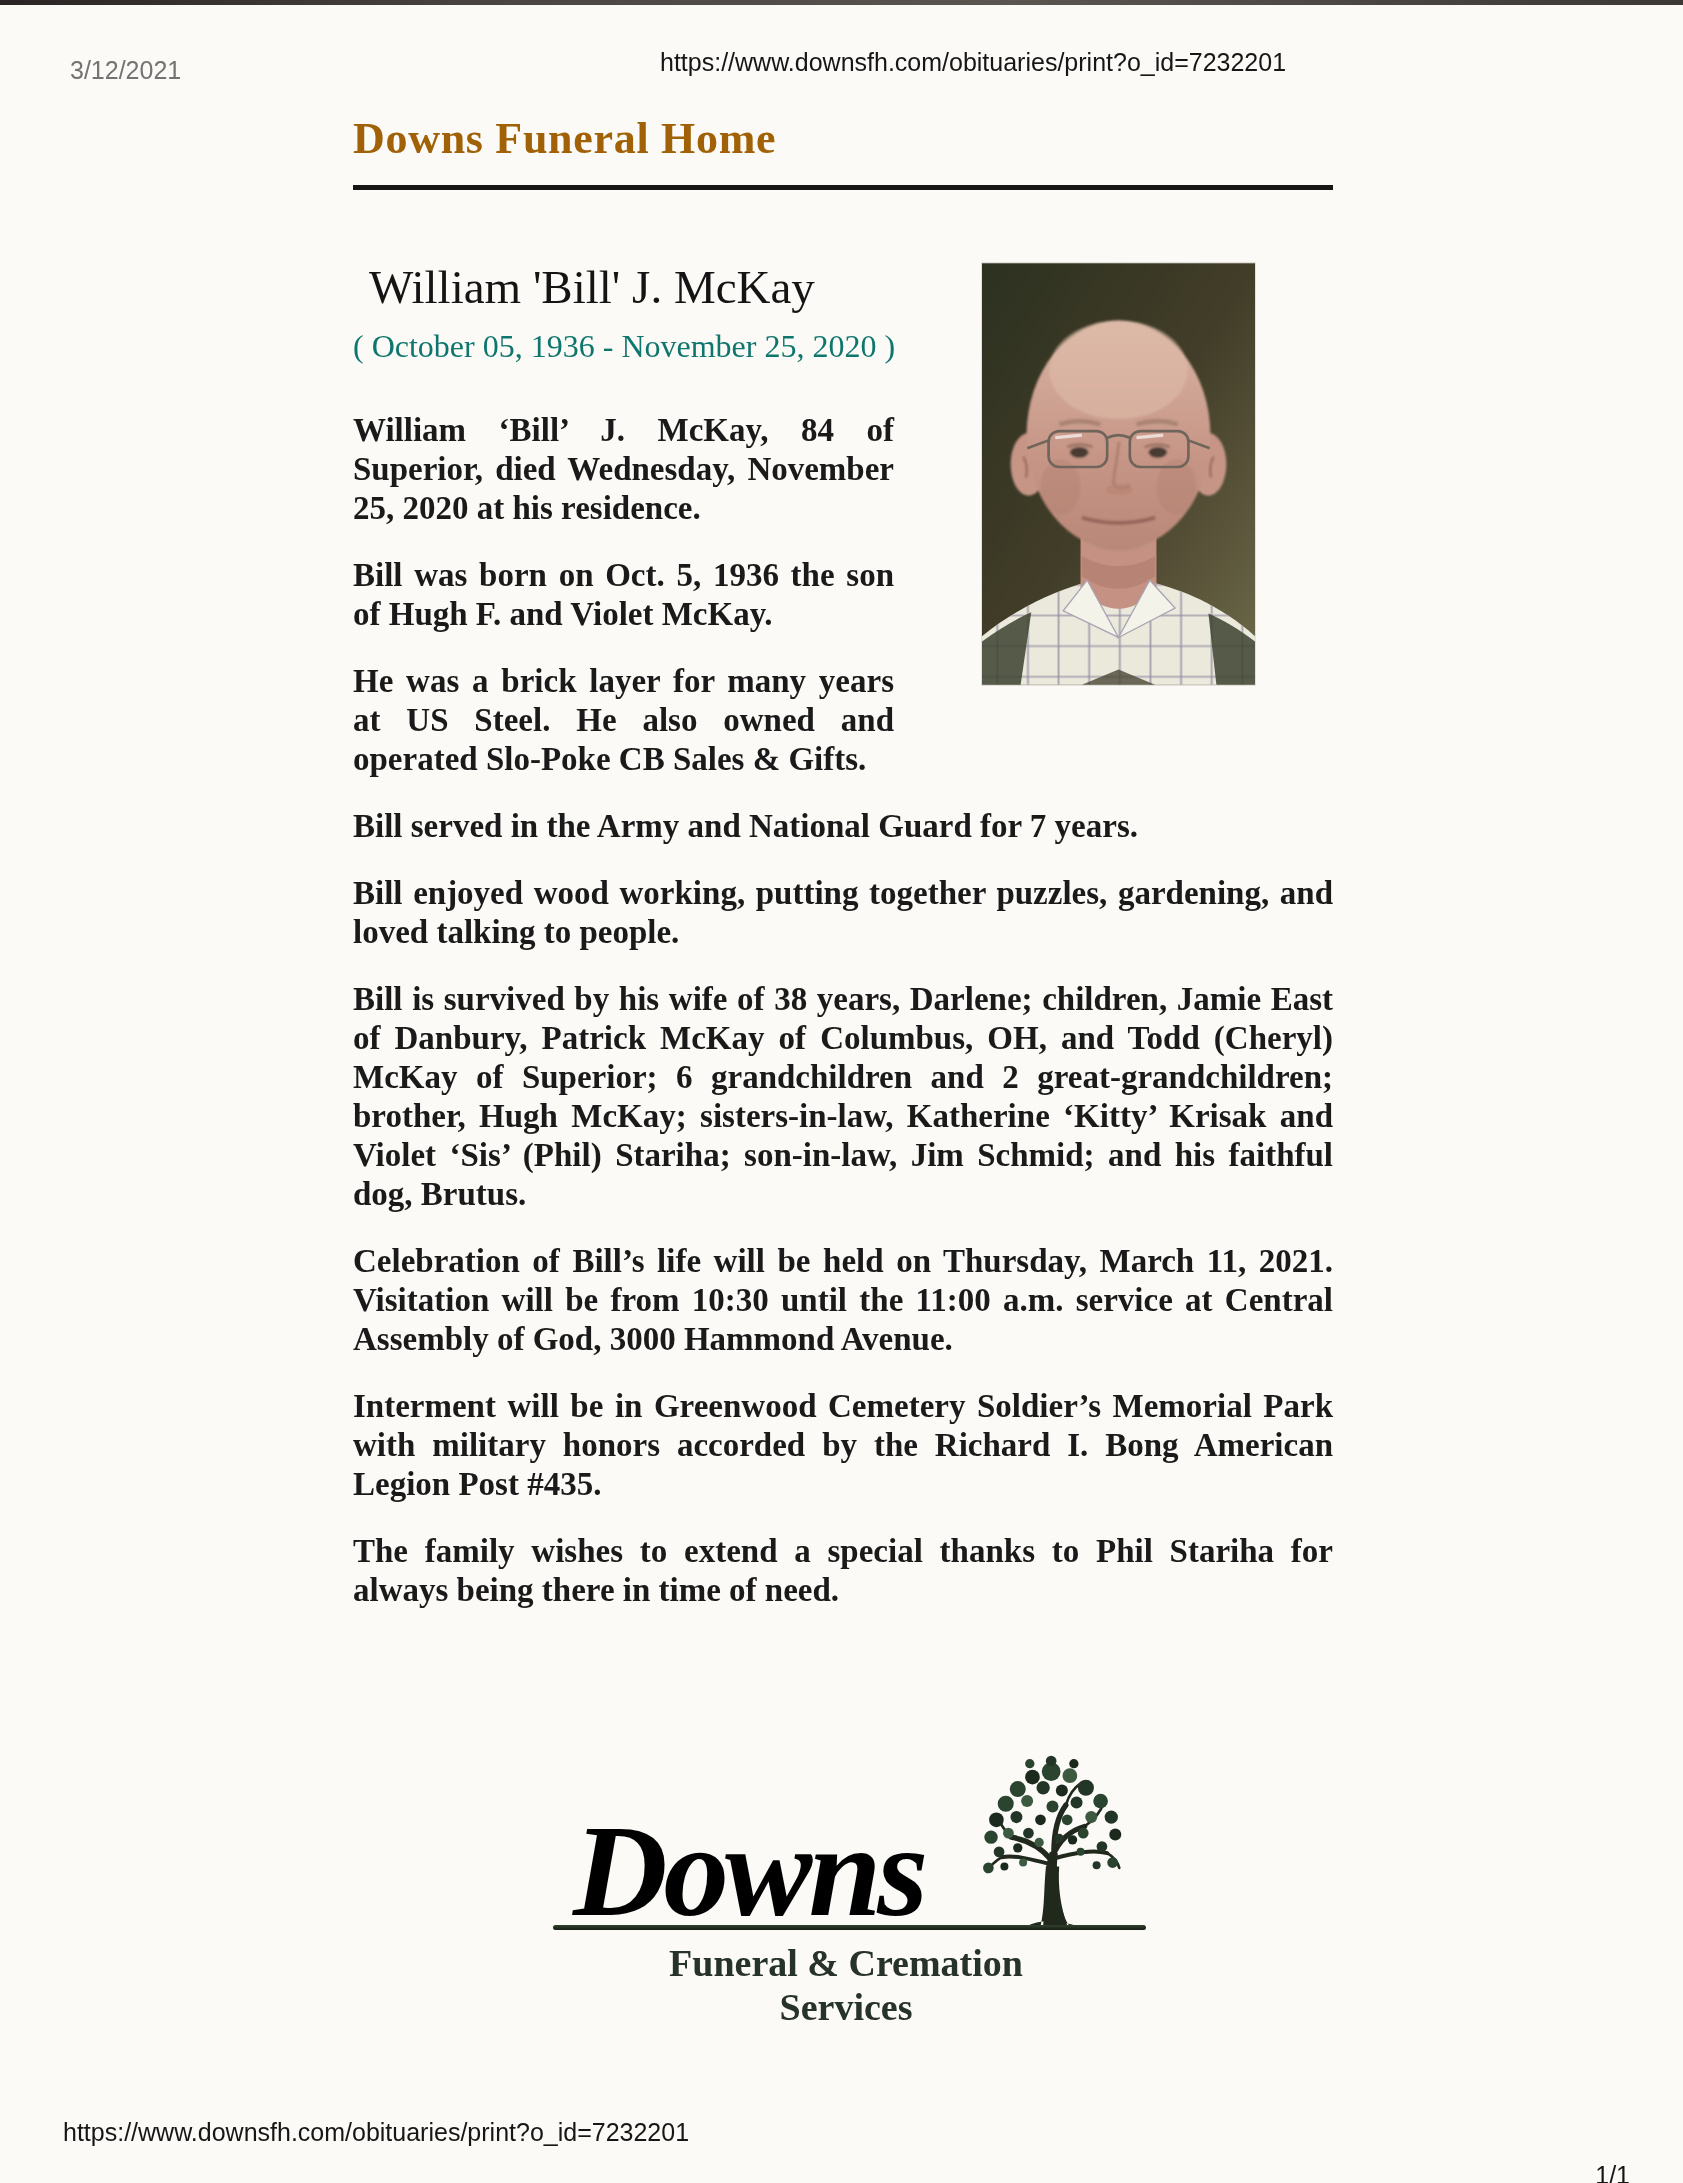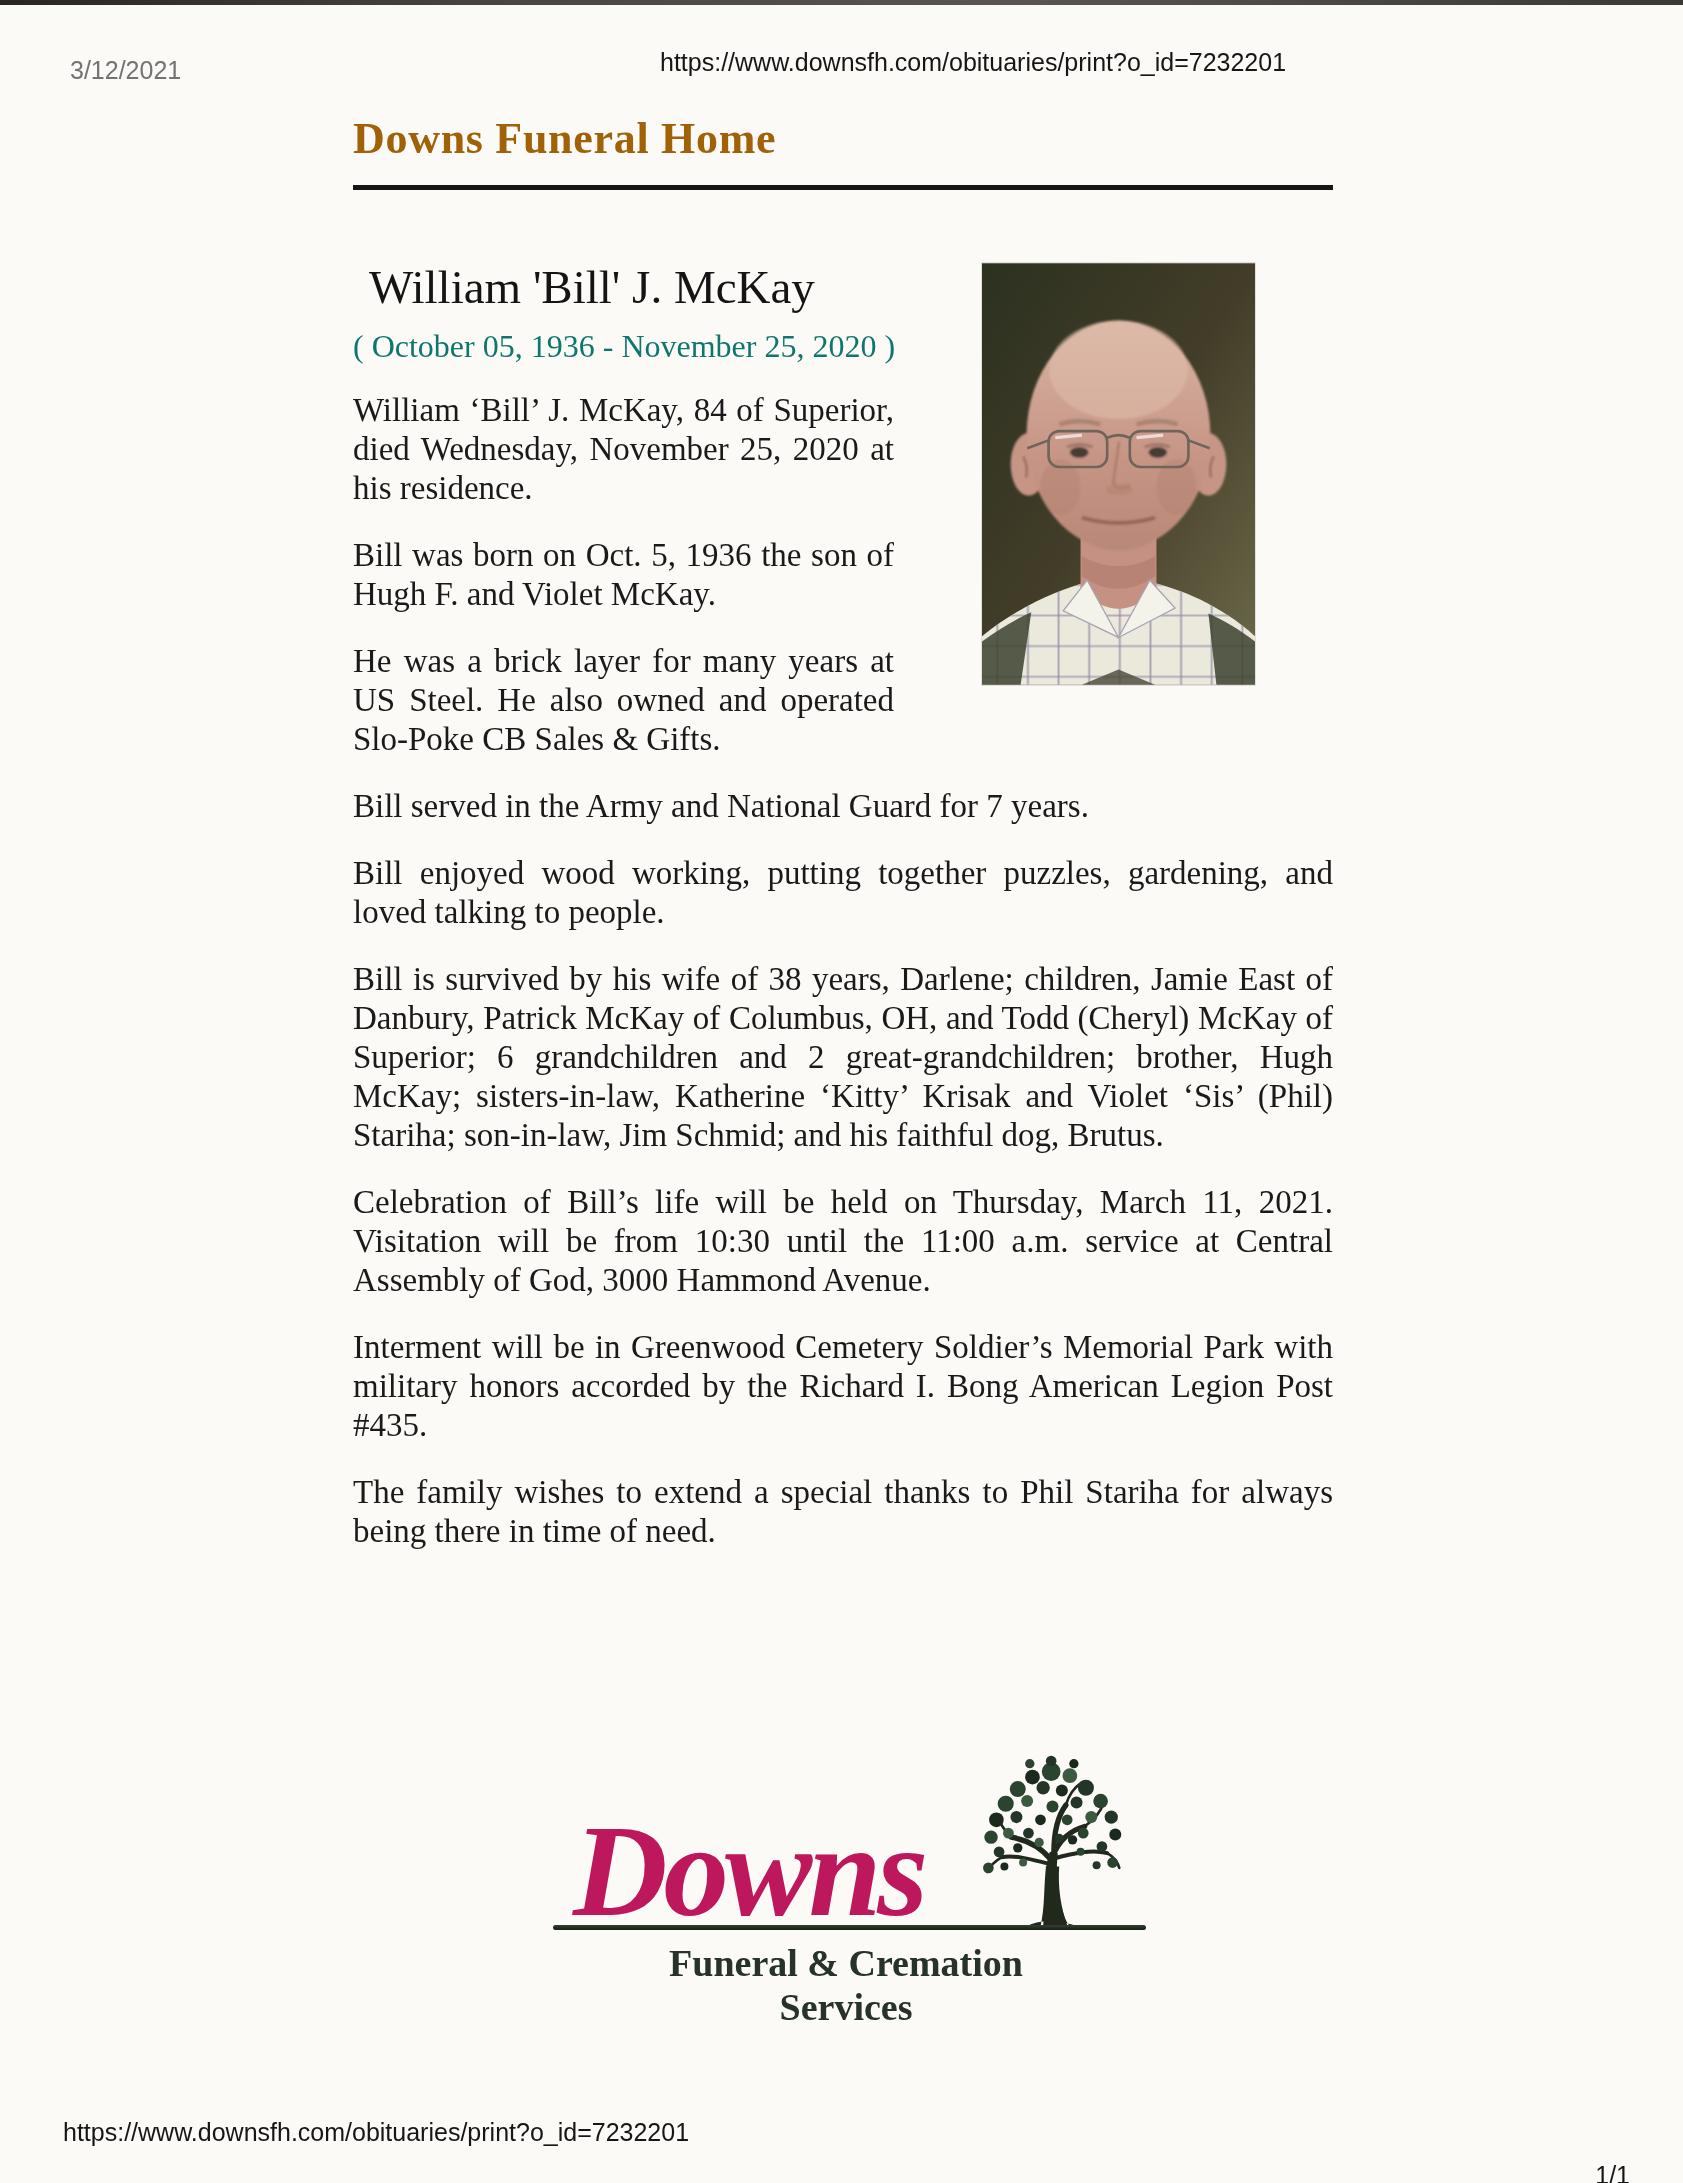--- a/index.html
+++ b/index.html
@@ -37,32 +37,32 @@
   }
   .deceased-dates{
     position:absolute;top:328px;left:353px;width:933px;
     font-size:32px;color:#0f766e;
   }
   .portrait{
     position:absolute;top:263px;left:982px;width:273px;height:422px;
     box-shadow:0 0 0 0.7px #d8d5cf;
   }
   .body-copy{
-    position:absolute;top:391px;left:353px;width:980px;
-    font-size:33px;line-height:39px;text-align:justify;
+    position:absolute;top:411px;left:353px;width:980px;
+    font-size:33px;line-height:39px;text-align:justify;font-weight:bold;
   }
   .para{margin:0 0 28px 0;}
   .para.narrow{width:541px;}
   .logo{
     position:absolute;top:1746px;left:353px;width:980px;height:260px;
   }
   .logo-wordmark{
     position:absolute;top:59px;left:220px;
     font-size:131px;line-height:1;font-style:italic;font-weight:700;
-    letter-spacing:-4px;color:#be185d;
+    letter-spacing:-4px;color:#000000;
   }
   .logo-tree{position:absolute;top:6.7px;left:626px;width:147px;height:177px;}
   .logo-groundline{
     position:absolute;top:179px;left:200px;width:593px;height:5.3px;
     background:linear-gradient(180deg,#34402f, #171f15);
     border-radius:2.7px;
   }
   .logo-tagline{
     position:absolute;top:195px;left:253px;width:480px;
     text-align:center;font-weight:600;

